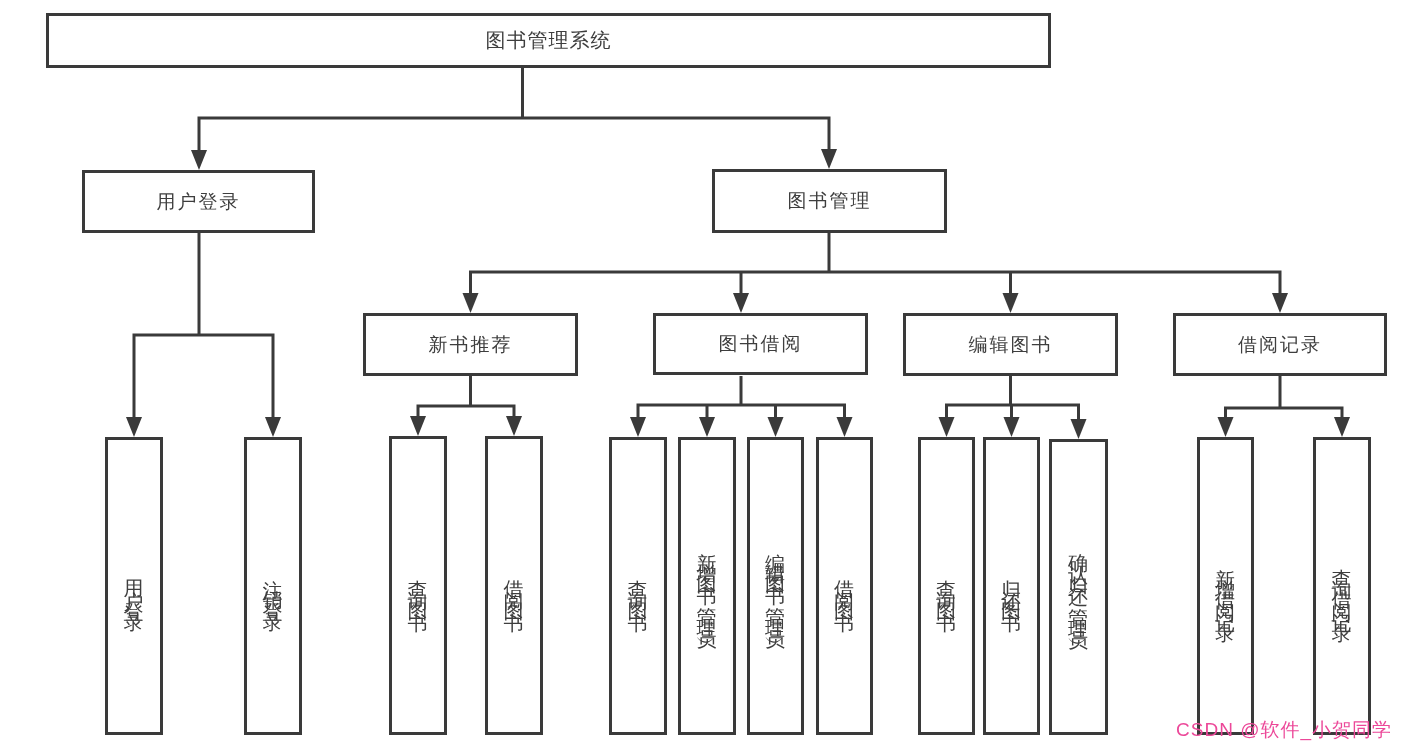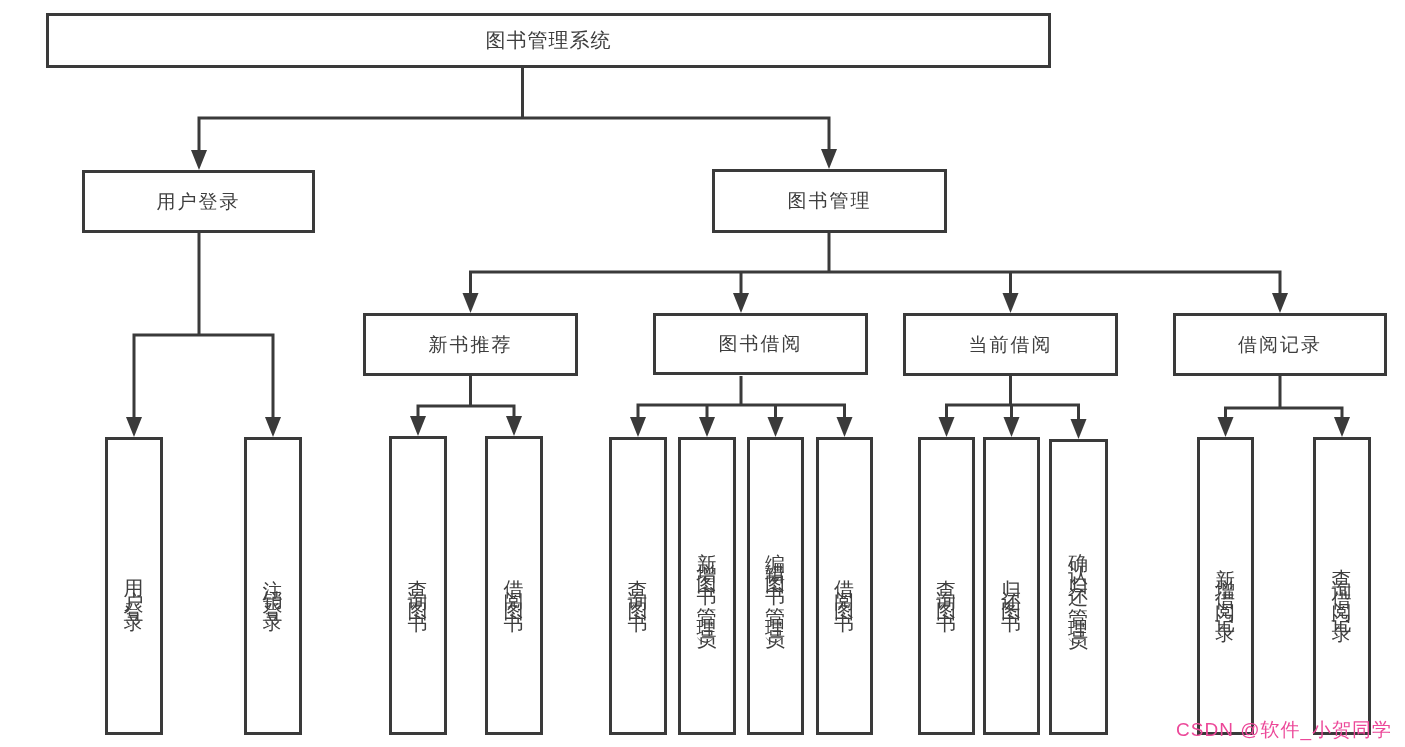--- a/index.html
+++ b/index.html
@@ -121,21 +121,21 @@
     <span>图书管理</span>
   </div>
 
   <div class="node h n-newbook">
     <span>新书推荐</span>
   </div>
   <div class="node h n-borrow">
     <span>图书借阅</span>
   </div>
   <div class="node h n-current">
-    <span>当前借阅</span>
+    <span>编辑图书</span>
   </div>
   <div class="node h n-records">
     <span>借阅记录</span>
   </div>
 
   <div class="node v l-login">
     <span>用户登录</span>
   </div>
   <div class="node v l-logout">
     <span>注销登录</span>

